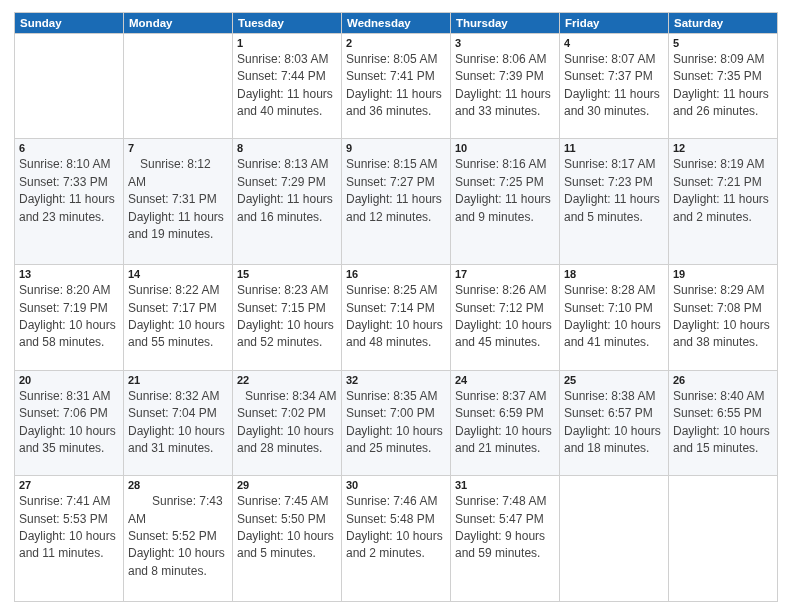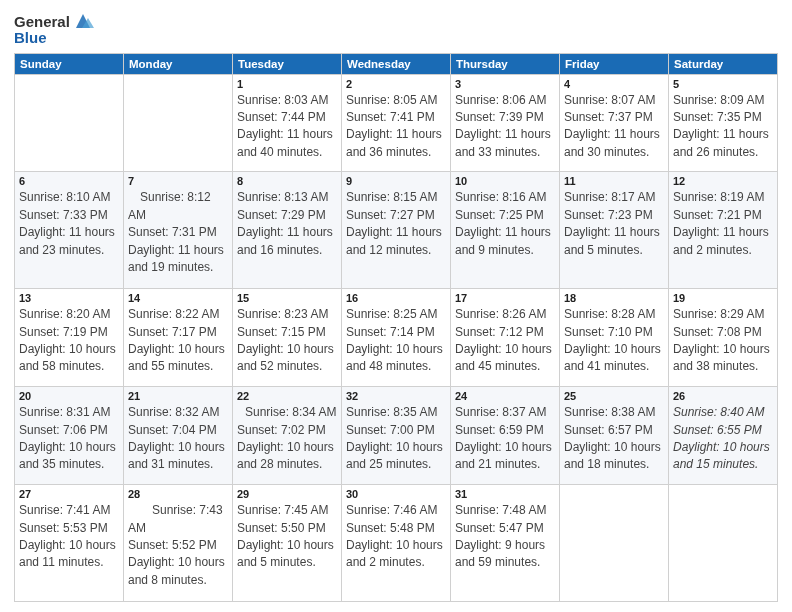--- a/index.html
+++ b/index.html
@@ -94,38 +94,20 @@
       line-height: 1.45;
     }
     .empty-cell {
       background: #fff !important;
     }
   </style>
 </head>
 <body>
 
 <div class="container">
-  <div class="header">
-    <div class="logo">
-      <div style="display:flex; flex-direction:column; align-items:flex-start;">
-        <div style="display:flex; align-items:center;">
-          <span class="logo-text">General</span>
-          <svg width="22" height="22" viewBox="0 0 22 22" style="margin-left:2px; margin-top:-2px;">
-            <polygon points="4,18 11,4 18,18" fill="#1a6bb5" opacity="0.85"></polygon>
-            <polygon points="10,18 16,8 22,18" fill="#4a9fd4" opacity="0.7"></polygon>
-          </svg>
-        </div>
-        <span class="logo-text logo-blue" style="margin-top:-2px;">Blue</span>
-      </div>
-    </div>
-    <div class="title-block">
-      <div class="month-title"></div>
-      <div class="location"></div>
-    </div>
-  </div>
 
   <table class="calendar">
     <thead>
       <tr>
       <th>Sunday</th>
           <th>Monday</th>
           <th>Tuesday</th>
           <th>Wednesday</th>
           <th>Thursday</th>
           <th>Friday</th>
@@ -210,21 +192,21 @@
 Daylight: 10 hours and 28 minutes.</span></td>
           <td><span class="day-number">32</span><span class="day-info" style="white-space: pre-line;">Sunrise: 8:35 AM
 Sunset: 7:00 PM
 Daylight: 10 hours and 25 minutes.</span></td>
           <td><span class="day-number">24</span><span class="day-info" style="white-space: pre-line;">Sunrise: 8:37 AM
 Sunset: 6:59 PM
 Daylight: 10 hours and 21 minutes.</span></td>
           <td><span class="day-number">25</span><span class="day-info" style="white-space: pre-line;">Sunrise: 8:38 AM
 Sunset: 6:57 PM
 Daylight: 10 hours and 18 minutes.</span></td>
-          <td><span class="day-number">26</span><span class="day-info" style="white-space: pre-line; font-style: italic;">Sunrise: 8:40 AM
+          <td><span class="day-number">26</span><span class="day-info" style="white-space: pre-line;">Sunrise: 8:40 AM
 Sunset: 6:55 PM
 Daylight: 10 hours and 15 minutes.</span></td>
         </tr>
         <tr>
           <td><span class="day-number">27</span><span class="day-info" style="white-space: pre-line;">Sunrise: 7:41 AM
 Sunset: 5:53 PM
 Daylight: 10 hours and 11 minutes.</span></td>
           <td><span class="day-number">28</span><span class="day-info" style="white-space: pre-line; margin-left: 24px;">Sunrise: 7:43 AM
 Sunset: 5:52 PM
 Daylight: 10 hours and 8 minutes.</span></td>

